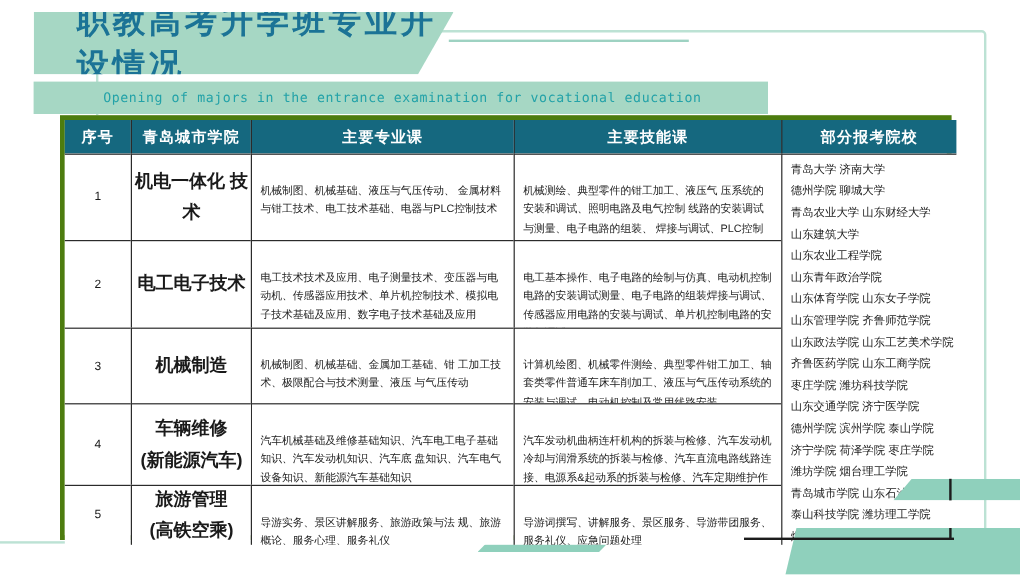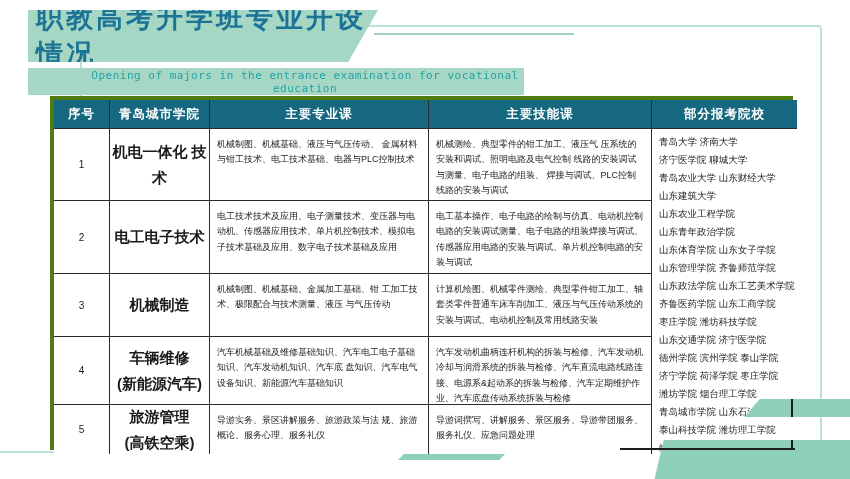--- a/index.html
+++ b/index.html
@@ -15,36 +15,35 @@
   }
   .bottom-left-line {
     position:absolute; left:0; top:451px; width:82px; height:2px;
     background:#bce2d4; z-index:0;
   }
   
   .banner {
     position:absolute; left:28px; top:10px; width:350px; height:52px;
     background:#a6d7c4; z-index:2;
     clip-path:polygon(0 0,100% 0,91.5% 100%,0 100%);
-    display:flex; align-items:center; padding-left:8px;
+    display:flex; align-items:center; padding-left:36px;
   }
   .banner h1 {
     font-size:27px; font-weight:bold; color:#1b7396; letter-spacing:3px;
     font-family:"Liberation Serif","DejaVu Serif",serif;
   }
   .connector-line {
     position:absolute; left:374px; top:33px; width:200px; height:2px;
     background:#9ed2c2; z-index:1;
   }
   
   .subtitle-band {
-    position:absolute; left:28px; top:68px; width:496px; height:27px;
+    position:absolute; left:28px; top:68px; width:612px; height:27px;
     background:#a6d7c4; z-index:2; display:flex; align-items:center;
     padding-left:58px;
-    text-align:center;
   }
   .subtitle-band span {
     font-family:"DejaVu Sans Mono","Liberation Mono",monospace;
     font-size:11px; color:#23a2a8; letter-spacing:0.5px;
   }
   
   .deco-band {
     position:absolute; left:740px; top:399px; width:110px; height:18px;
     background:#8fd0bc; z-index:4;
     clip-path:polygon(18% 0,100% 0,100% 100%,4% 100%);
@@ -83,21 +82,21 @@
   }
   .num {
     display:flex; align-items:center; justify-content:center;
     font-size:10px; color:#1a1a1a;
   }
   .cat {
     display:flex; flex-direction:column; align-items:center; justify-content:center;
     font-size:15px; font-weight:bold; color:#1a1a1a; line-height:1.7; text-align:center;
   }
   .courses {
-    padding:8px 7px; font-size:9px; line-height:1.7; color:#222222; text-align:left;
+    padding:23px 7px; font-size:9px; line-height:1.7; color:#222222; text-align:left;
   }
   .colleges {
     padding:4px 7px; font-size:9.5px; line-height:18px; color:#222222;
   }
   .colleges div { white-space:nowrap; }
 </style>
 </head>
 <body>
 
 <div class="frame"></div>
@@ -158,21 +157,21 @@
   <div class="cell fc num" style="grid-area:6/1">5</div>
   <div class="cell cat" style="grid-area:6/2">
     <span>旅游管理</span>
     <span>(高铁空乘)</span>
   </div>
   <div class="cell courses" style="grid-area:6/3">导游实务、景区讲解服务、旅游政策与法 规、旅游概论、服务心理、服务礼仪</div>
   <div class="cell courses" style="grid-area:6/4">导游词撰写、讲解服务、景区服务、导游带团服务、服务礼仪、应急问题处理</div>
 
   <div class="cell colleges" style="grid-area:2/5/7/6">
     <div>青岛大学 济南大学</div>
-    <div>济宁医学院 聊城大学</div>
+    <div>德州学院 聊城大学</div>
     <div>青岛农业大学 山东财经大学</div>
     <div>山东建筑大学</div>
     <div>山东农业工程学院</div>
     <div>山东青年政治学院</div>
     <div>山东体育学院 山东女子学院</div>
     <div>山东管理学院 齐鲁师范学院</div>
     <div>山东政法学院 山东工艺美术学院</div>
     <div>齐鲁医药学院 山东工商学院</div>
     <div>枣庄学院 潍坊科技学院</div>
     <div>山东交通学院 济宁医学院</div>

